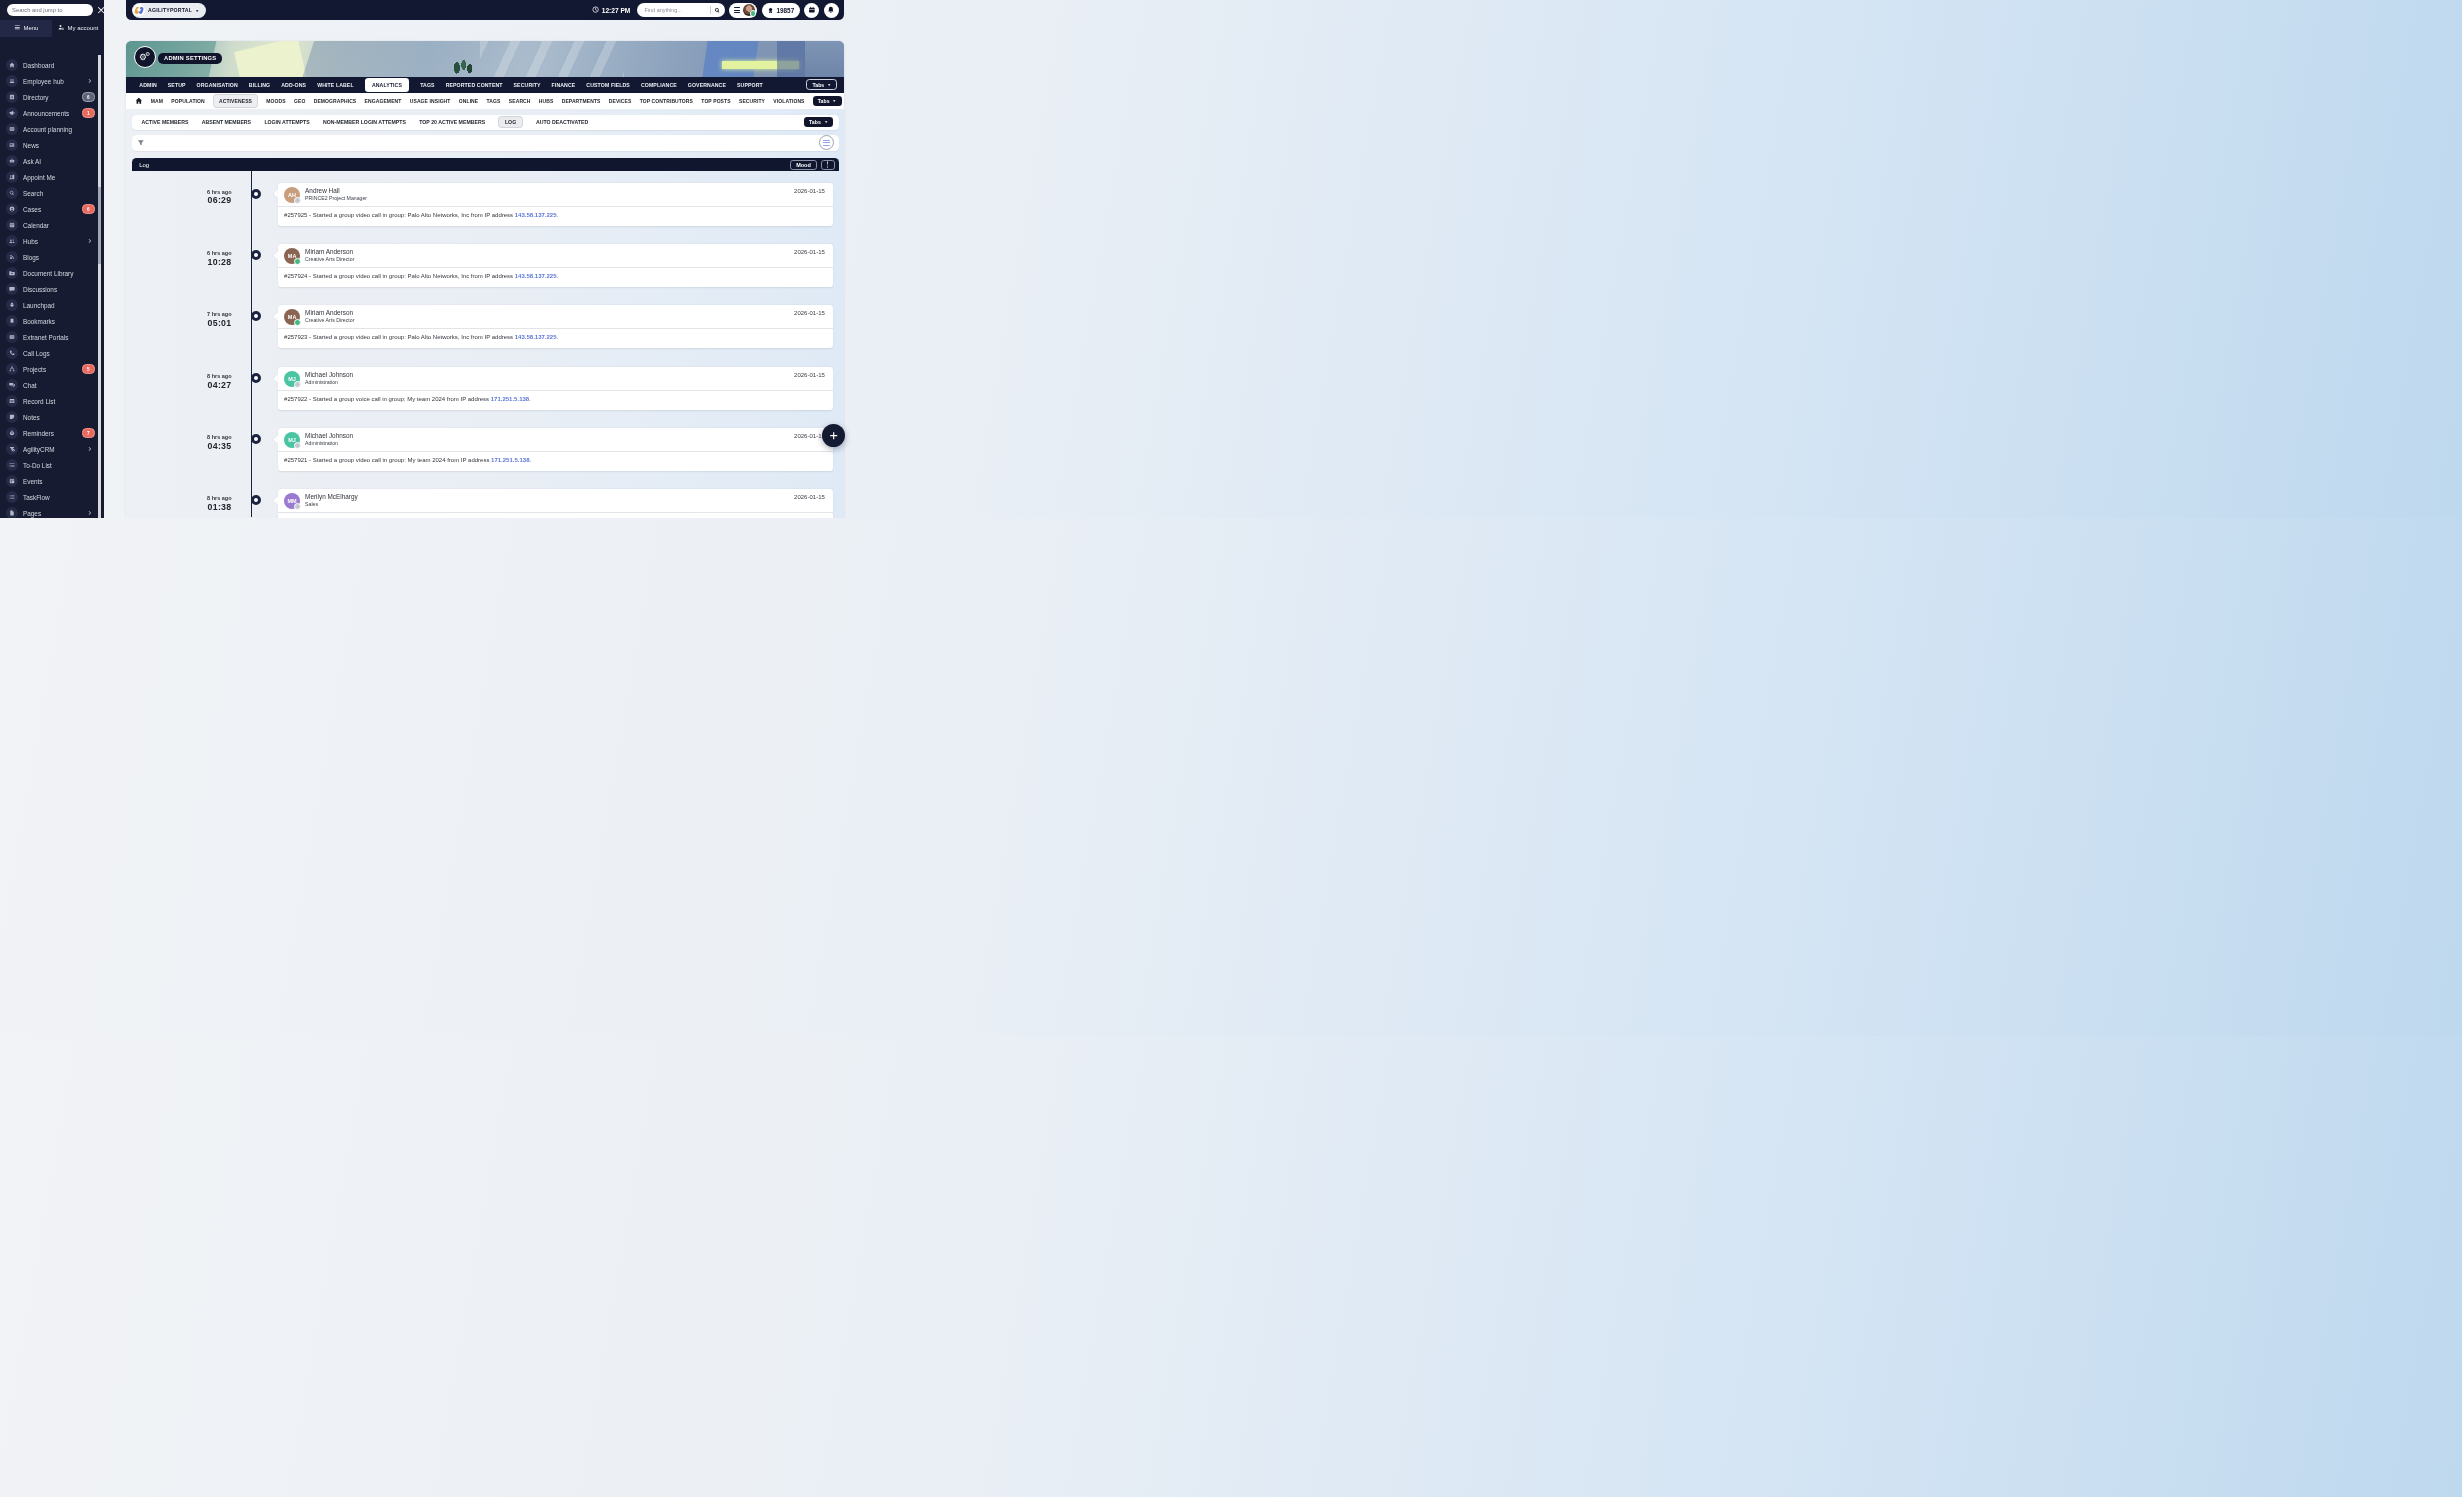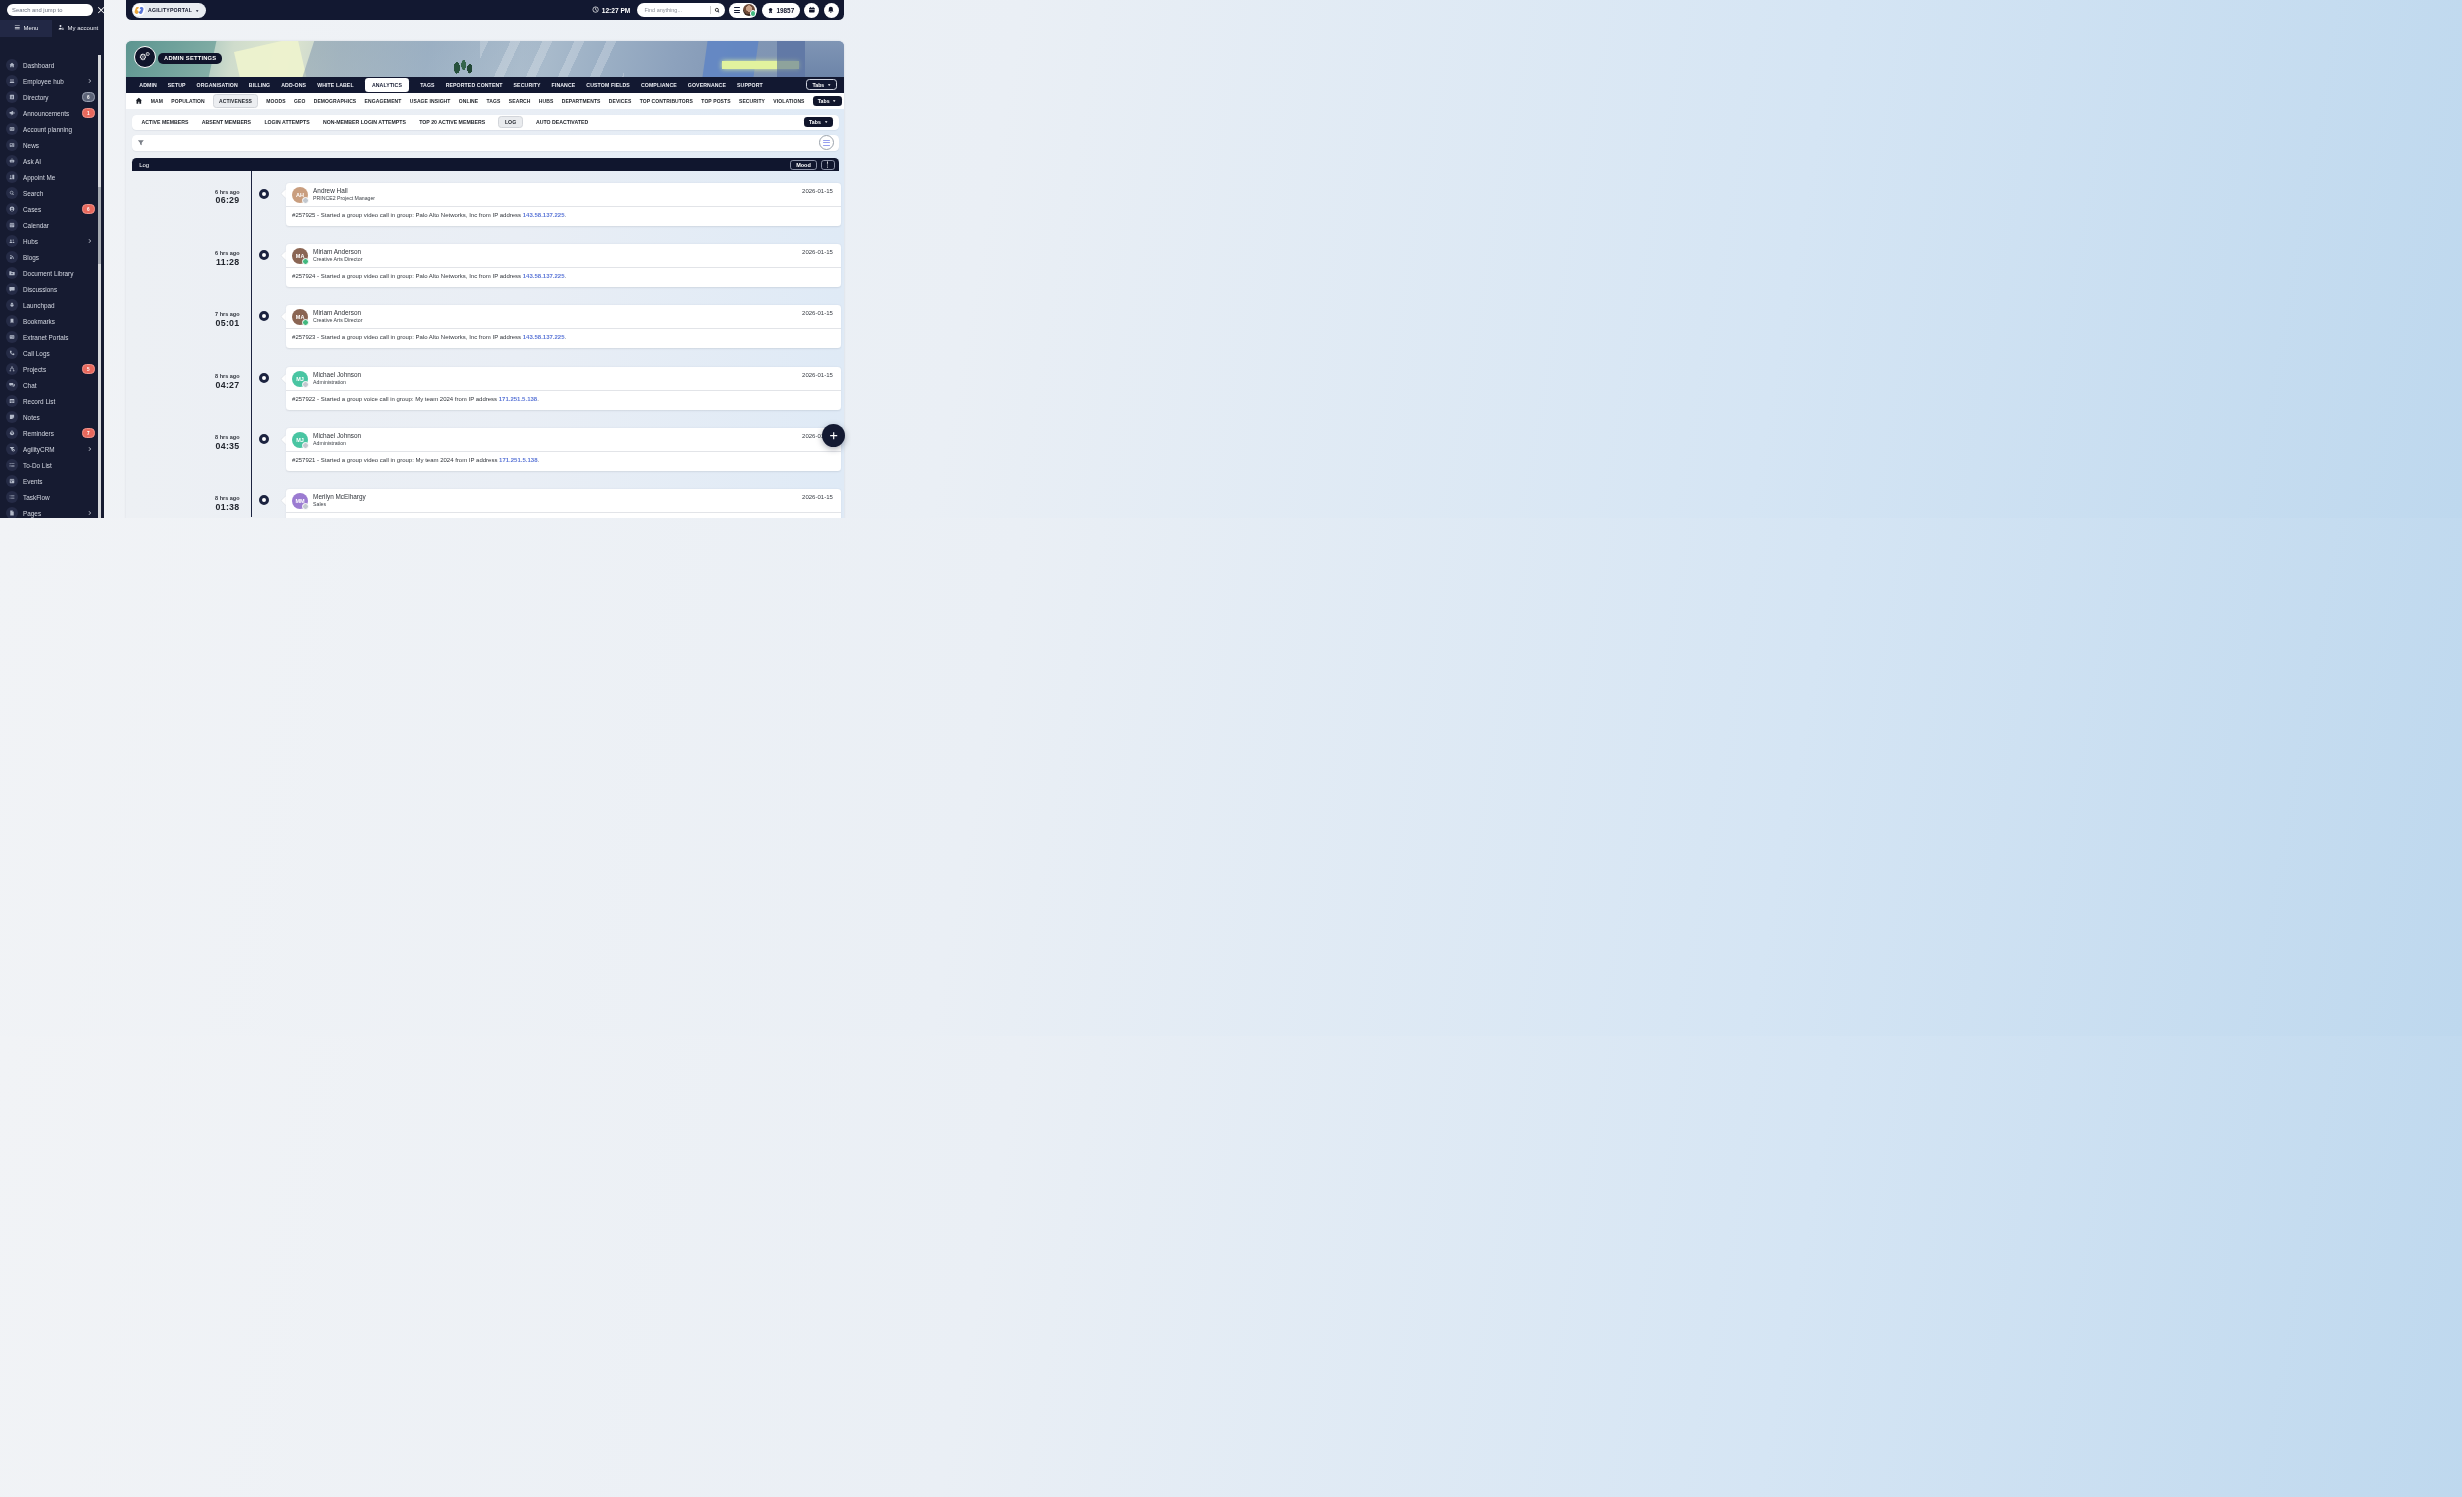--- a/index.html
+++ b/index.html
@@ -101,21 +101,21 @@
   .lines-circle i{width:6.6px;height:1.1px;background:#97a0ee;border-radius:0.6px;}
   
   .log{margin-top:7.7px;}
   .log-header{height:13.3px;background:#10162e;border-radius:4.4px 4.4px 0 0;display:flex;align-items:center;padding:0 3.9px 0 7.7px;}
   .log-title{color:#fff;font-size:6px;}
   .mood-btn{margin-left:auto;background:transparent;border:0.6px solid #8a90a5;color:#fff;font-size:5.5px;font-weight:600;border-radius:2.8px;padding:1.1px 5.5px;cursor:pointer;font-family:"Liberation Sans",sans-serif;}
   .info-btn{margin-left:3.3px;border:0.6px solid #8a90a5;border-radius:2.8px;width:14px;height:10.5px;display:flex;align-items:center;justify-content:center;background:transparent;cursor:pointer;}
   .info-circ{width:7.2px;height:7.2px;border-radius:50%;background:#fff;color:#10162e;font-size:5px;font-weight:700;display:flex;align-items:center;justify-content:center;font-style:normal;}
   .log-body{position:relative;height:346px;}
   .tl-line{position:absolute;left:119px;top:0;width:1.7px;height:346px;background:#1c2340;}
-  .entry{position:absolute;left:12px;width:100%;height:61px;}
+  .entry{position:absolute;left:4px;width:100%;height:61px;}
   .twrap{position:absolute;left:0;top:5.5px;width:96px;text-align:right;}
   .ago{font-size:5.5px;font-weight:700;color:#2f333c;}
   .tclock{font-size:8.8px;font-weight:700;color:#22262e;letter-spacing:0.3px;margin-top:0.6px;}
   .dot{position:absolute;left:115px;top:5.5px;width:10px;height:10px;border-radius:50%;background:#fff;border:3.3px solid #1c2340;box-sizing:border-box;}
   .arrow{position:absolute;left:139px;top:7.2px;width:6.6px;height:6.6px;background:#fff;transform:rotate(45deg);box-shadow:-0.6px 0.6px 0.6px rgba(0,0,0,.05);}
   .card{position:absolute;left:142px;top:0;width:555px;height:43px;background:#fff;border-radius:3.3px;box-shadow:0 0.6px 1.7px rgba(25,35,60,.10);}
   .chead{display:flex;align-items:flex-start;padding:3.9px 7.7px 0 6.6px;}
   .avatar{width:16px;height:16px;min-width:16px;border-radius:50%;position:relative;display:flex;align-items:center;justify-content:center;color:#fff;font-weight:700;font-size:5.5px;}
   .status{position:absolute;right:-0.6px;bottom:-0.6px;width:5px;height:5px;border-radius:50%;border:0.8px solid #fff;display:block;}
   .who{margin-left:5px;display:flex;flex-direction:column;}
@@ -700,21 +700,21 @@
                   </span>
                   <span class="dt">2026-01-15</span>
                 </div>
                 <div class="cdiv"></div>
                 <div class="msg">#257925 - Started a group video call in group: Palo Alto Networks, Inc from IP address <a class="ip">143.58.137.225</a>.</div>
               </div>
             </div>
             <div class="entry" style="top: 73px;">
               <span class="twrap">
                 <span class="ago" style="display:block">6 hrs ago</span>
-                <span class="tclock" style="display:block">11:28</span>
+                <span class="tclock" style="display:block">10:28</span>
               </span>
               <span class="dot"></span>
               <span class="arrow"></span>
               <div class="card">
                 <div class="chead">
                   <span class="avatar" style="background:#8a6553">MA<i class="status" style="background:#43b97f"></i></span>
                   <span class="who">
                     <span class="nm">Miriam Anderson</span>
                     <span class="rl">Creative Arts Director</span>
                   </span>

